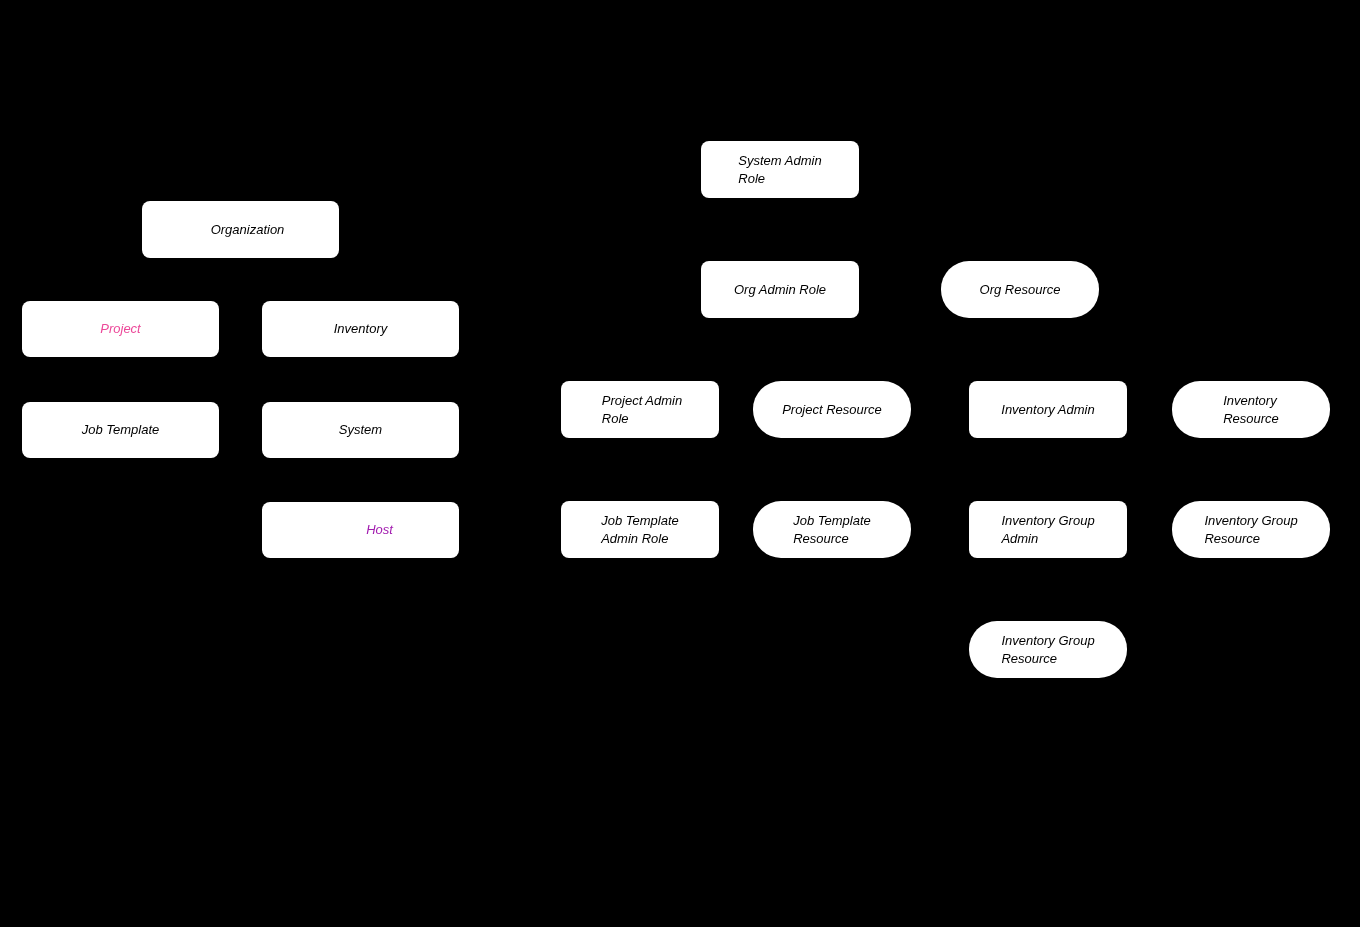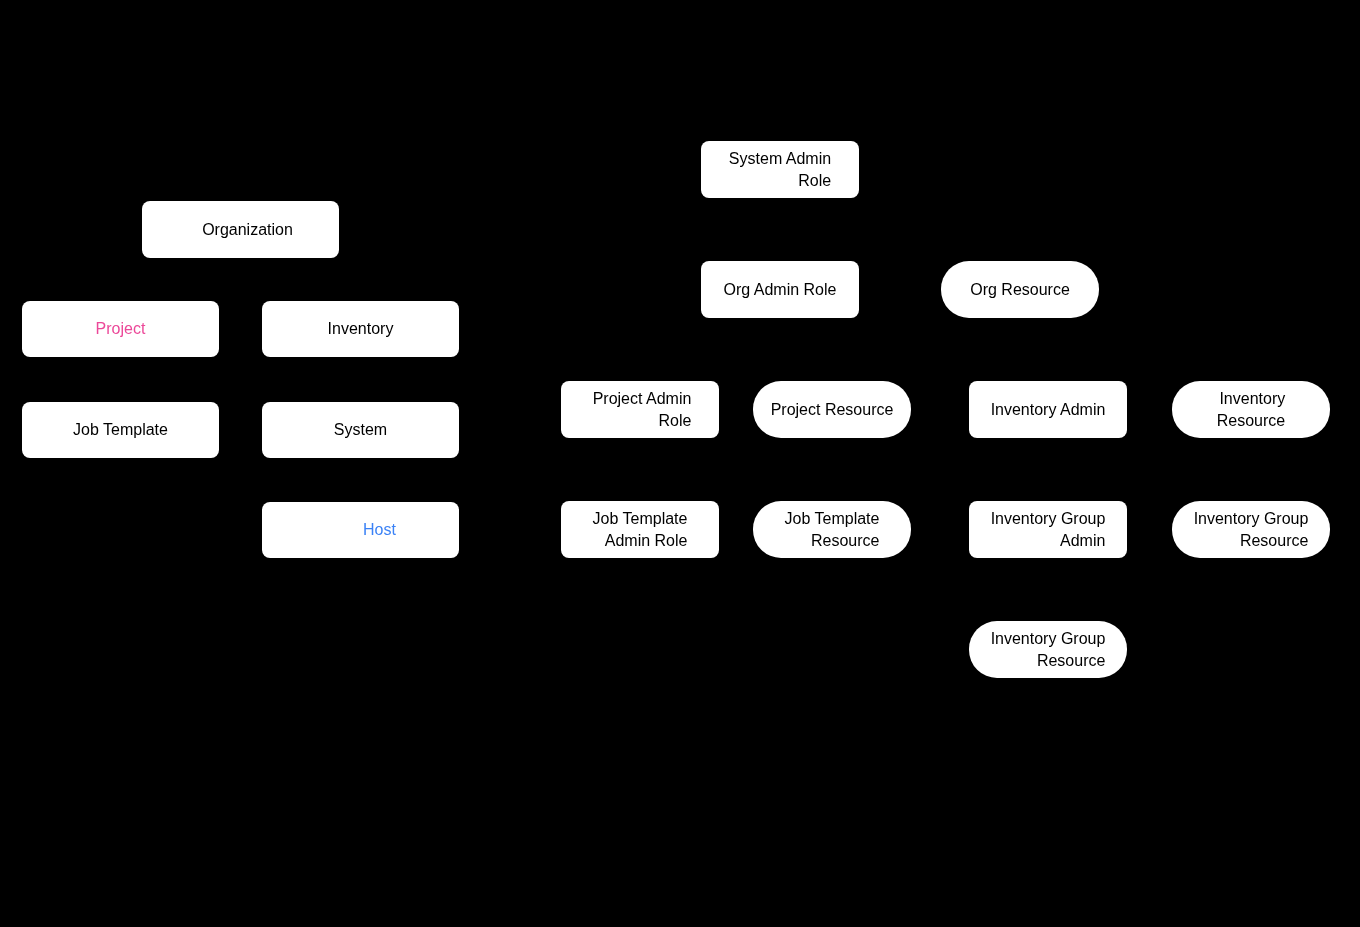--- a/index.html
+++ b/index.html
@@ -15,40 +15,41 @@
     overflow: hidden;
     font-family: "Liberation Sans", sans-serif;
   }
   .node {
     position: absolute;
     background: #ffffff;
     color: #000000;
     display: flex;
     align-items: center;
     justify-content: center;
-    text-align: right;
-    font-size: 16px;
+    text-align: left;
+    font-size: 13px;
     line-height: 1.32;
     white-space: pre-line;
     box-sizing: border-box;
     padding: 2px 6px;
+    font-style: italic;
   }
   .node.rect { border-radius: 8px; }
   .node.pill { border-radius: 28px; }
 </style>
 </head>
 <body>
 
 <div id="canvas" style="background: rgb(0, 0, 0);">
     <div class="node rect" style="left: 142px; top: 201px; width: 197px; height: 57px; background: rgb(255, 255, 255); color: rgb(0, 0, 0); padding-left: 20px;">Organization</div>
     <div class="node rect" style="left: 22px; top: 301px; width: 197px; height: 56px; background: rgb(255, 255, 255); color: #ec4899;">Project</div>
     <div class="node rect" style="left: 262px; top: 301px; width: 197px; height: 56px; background: rgb(255, 255, 255); color: rgb(0, 0, 0);">Inventory</div>
     <div class="node rect" style="left: 22px; top: 402px; width: 197px; height: 56px; background: rgb(255, 255, 255); color: rgb(0, 0, 0);">Job Template</div>
     <div class="node rect" style="left: 262px; top: 402px; width: 197px; height: 56px; background: rgb(255, 255, 255); color: rgb(0, 0, 0);">System</div>
-    <div class="node rect" style="left: 262px; top: 502px; width: 197px; height: 56px; background: rgb(255, 255, 255); color: #3b82f6; padding-left: 44px;">Host</div>
+    <div class="node rect" style="left: 262px; top: 502px; width: 197px; height: 56px; background: rgb(255, 255, 255); color: #a21caf; padding-left: 44px;">Host</div>
     <div class="node rect" style="left: 701px; top: 141px; width: 158px; height: 57px; background: rgb(255, 255, 255); color: rgb(0, 0, 0);">System Admin
 Role</div>
     <div class="node pill" style="left: 941px; top: 261px; width: 158px; height: 57px; background: rgb(255, 255, 255); color: rgb(0, 0, 0);">Org Resource</div>
     <div class="node rect" style="left: 701px; top: 261px; width: 158px; height: 57px; background: rgb(255, 255, 255); color: rgb(0, 0, 0);">Org Admin Role</div>
     <div class="node rect" style="left: 561px; top: 381px; width: 158px; height: 57px; background: rgb(255, 255, 255); color: rgb(0, 0, 0); padding-left: 10px;">Project Admin
 Role</div>
     <div class="node rect" style="left: 969px; top: 381px; width: 158px; height: 57px; background: rgb(255, 255, 255); color: rgb(0, 0, 0);">Inventory Admin</div>
     <div class="node pill" style="left: 753px; top: 381px; width: 158px; height: 57px; background: rgb(255, 255, 255); color: rgb(0, 0, 0);">Project Resource</div>
     <div class="node pill" style="left: 1172px; top: 381px; width: 158px; height: 57px; background: rgb(255, 255, 255); color: rgb(0, 0, 0);">Inventory
 Resource</div>

